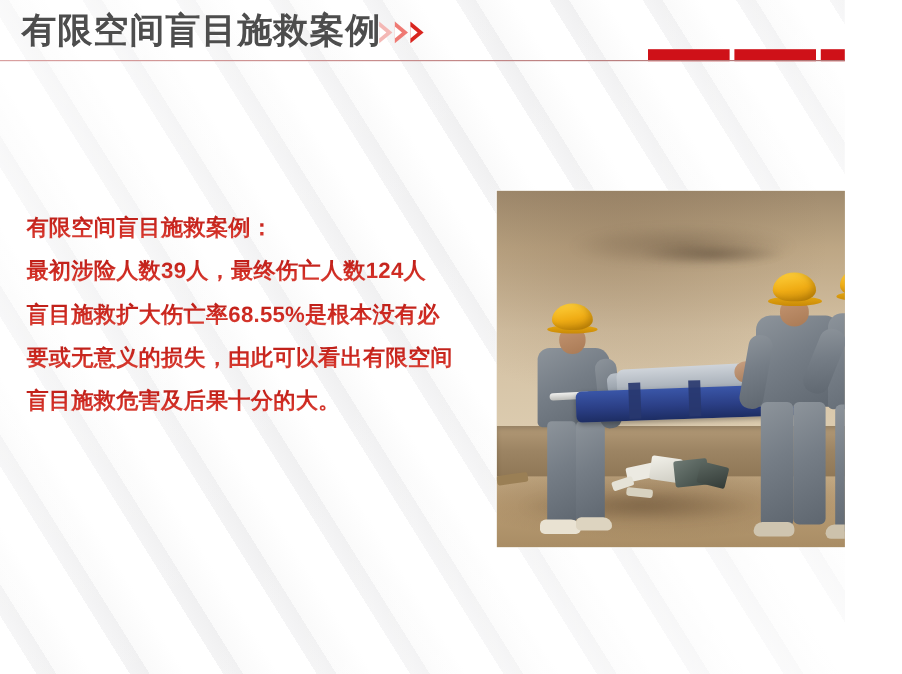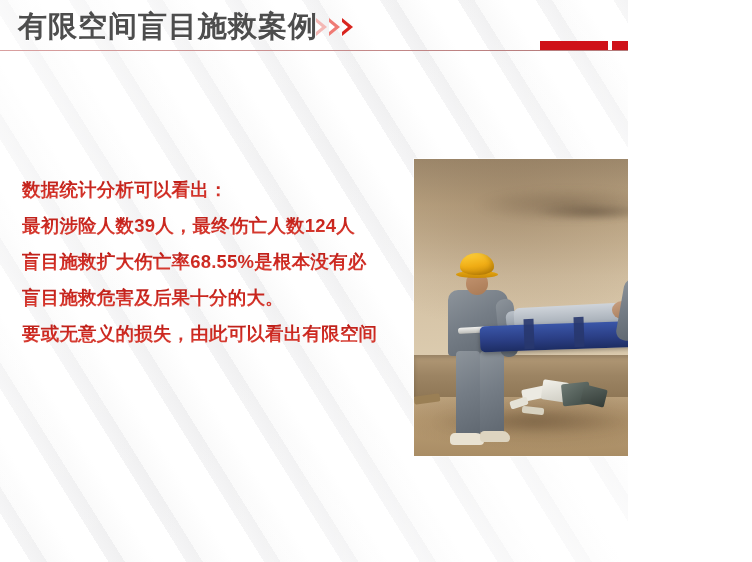--- a/index.html
+++ b/index.html
@@ -5,21 +5,21 @@
   * { margin:0; padding:0; box-sizing:border-box; }
 
   html, body {
     width:752px; height:562px;
     overflow:hidden;
     font-family:"Liberation Sans", sans-serif;
   }
 
   #slide {
     position:relative;
-    width:628px; height:562px;
+    width:704px; height:562px;
     background:#ffffff;
     overflow:hidden;
   }
 
   
   #bg-pattern {
     position:absolute; inset:0;
     background:
       repeating-linear-gradient(
         58deg,
@@ -295,25 +295,25 @@
     <div id="header-bars">
       <span class="hbar b1"></span>
       <span class="hbar b2"></span>
       <span class="hbar b3"></span>
     </div>
 
     <div id="header-rule"></div>
   </div>
 
   <div id="body-text">
-    <div class="tline">数据统计分析可以看出：</div>
+    <div class="tline">有限空间盲目施救案例：</div>
     <div class="tline">最初涉险人数39人，最终伤亡人数124人</div>
     <div class="tline">盲目施救扩大伤亡率68.55%是根本没有必</div>
+    <div class="tline">要或无意义的损失，由此可以看出有限空间</div>
     <div class="tline">盲目施救危害及后果十分的大。</div>
-    <div class="tline">要或无意义的损失，由此可以看出有限空间</div>
   </div>
 
   <div id="photo">
 
     <div class="ph-layer wall"></div>
     <div class="ph-layer wall-smudge"></div>
     <div class="ph-layer wall-smudge2"></div>
     <div class="ph-layer ledge"></div>
     <div class="ph-layer ground"></div>
     <div class="ph-layer ground-dark"></div>

